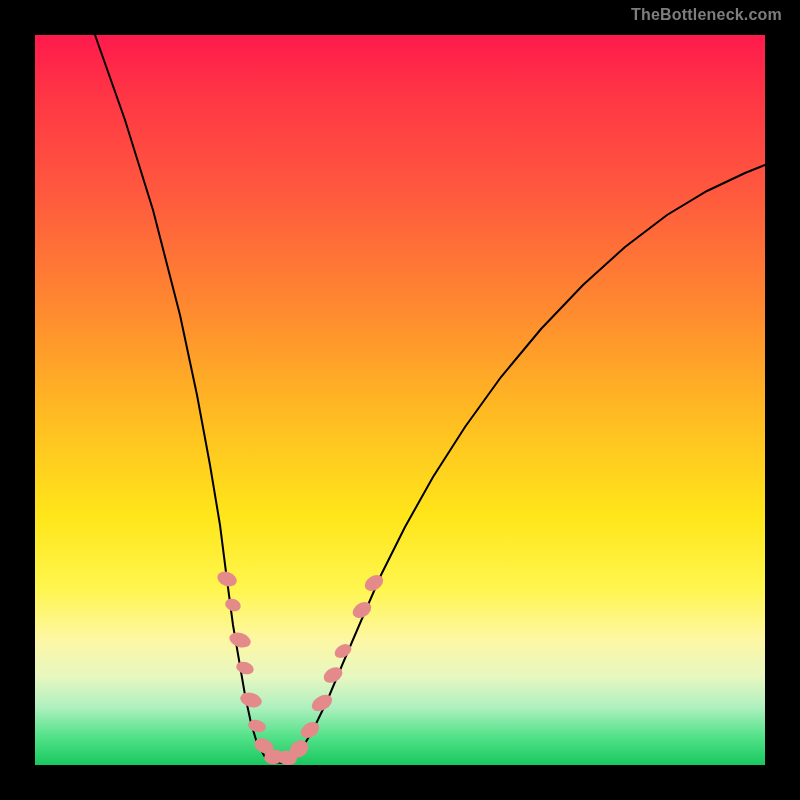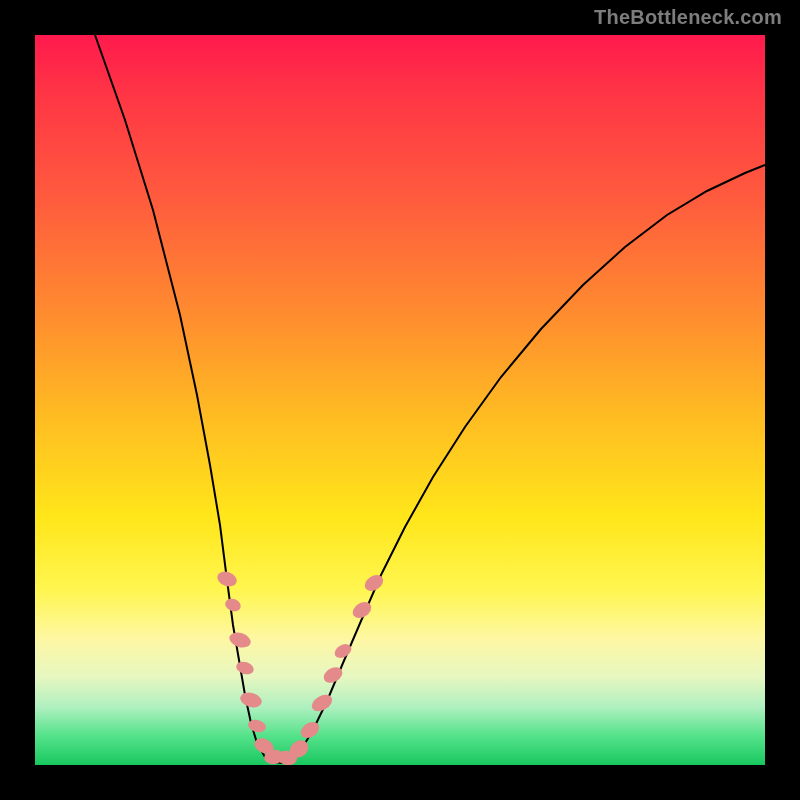--- a/index.html
+++ b/index.html
@@ -39,21 +39,21 @@
       #b0f0c0 92%,
       #55e28a 96%,
       #18c85f 100%
     );
   }
   .watermark {
     position: absolute;
     top: 6px;
     right: 18px;
     font-family: Arial, Helvetica, sans-serif;
-    font-size: 20px;
+    font-size: 16px;
     font-weight: 600;
     color: #7d7d7d;
     letter-spacing: 0.2px;
   }
   svg {
     position: absolute;
     left: 0;
     top: 0;
   }
   .curve {

